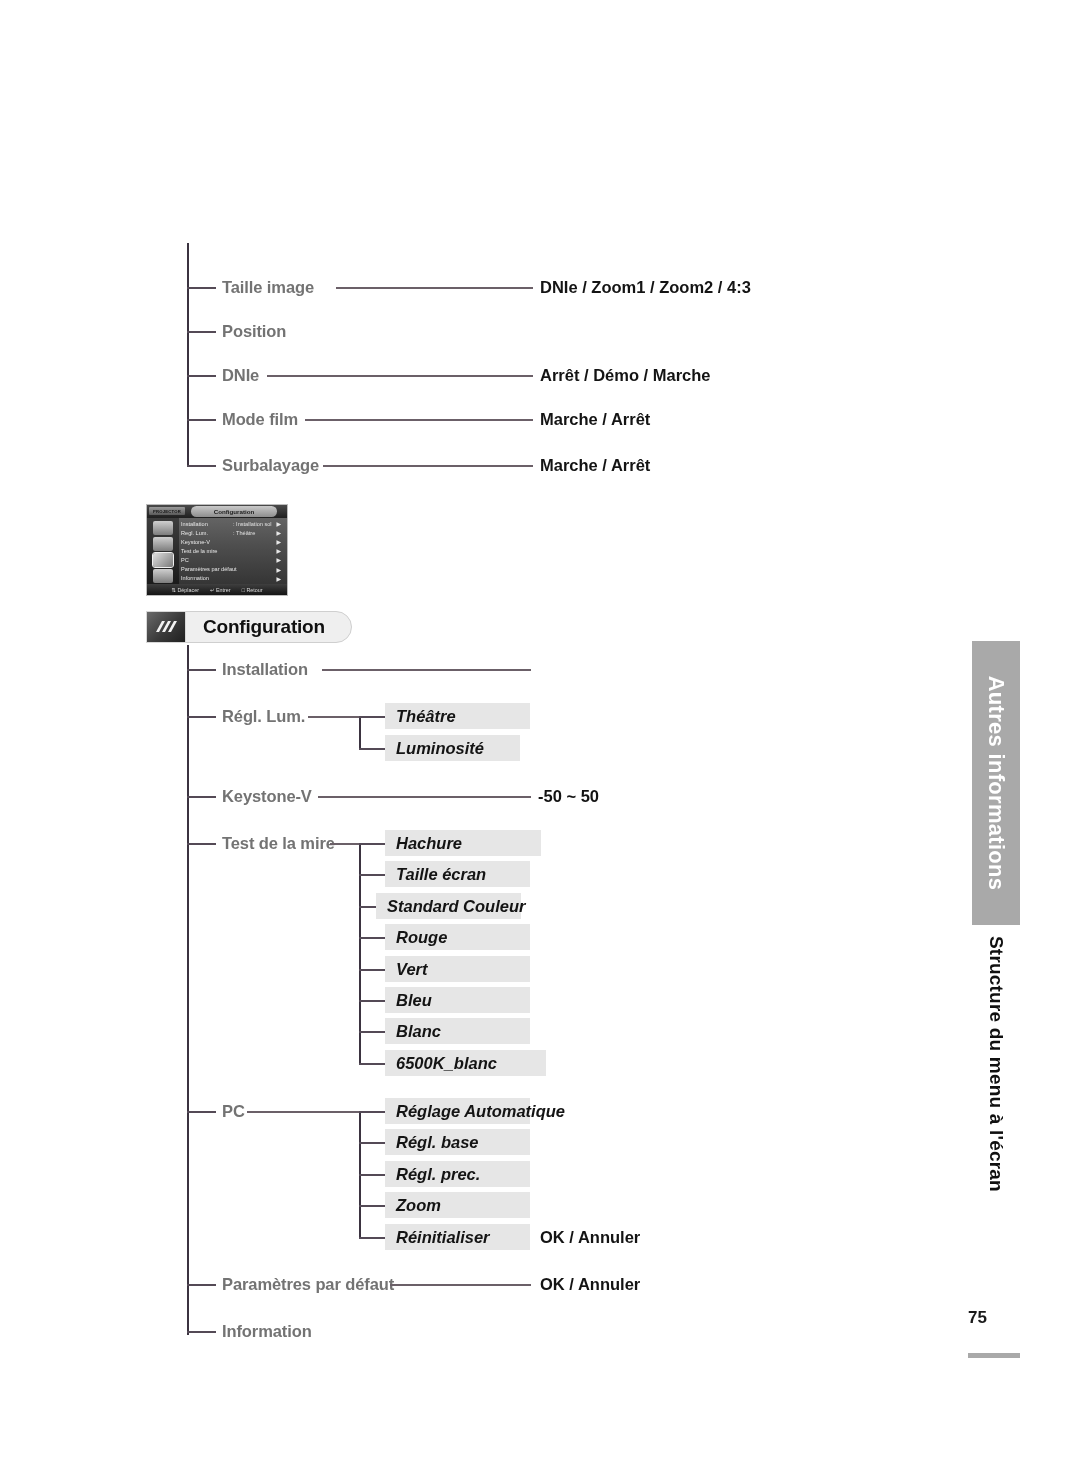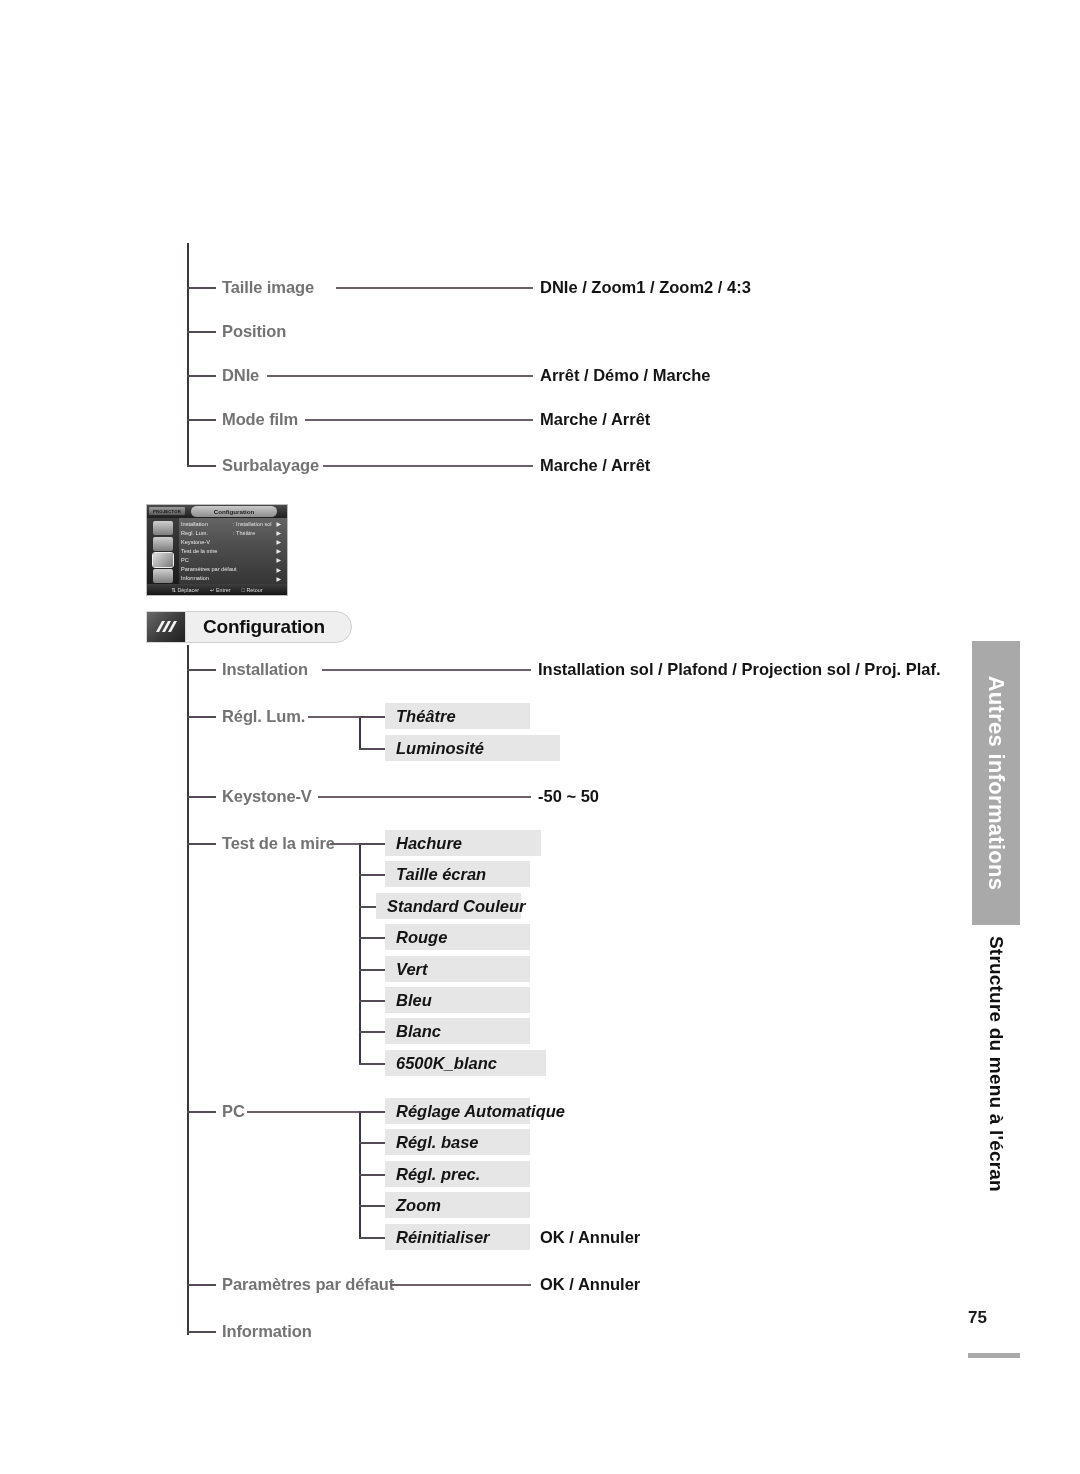--- a/index.html
+++ b/index.html
@@ -258,32 +258,31 @@
     <div class="sec-pill">
       <span>Configuration</span>
     </div>
   </div>
 
   <div class="vrail" style="left:187px;top:645px;height:690px;"></div>
 
   <div class="hconn" style="left:187px;top:669px;width:29px;"></div>
   <div class="node-label" style="left:222px;top:660px;">Installation</div>
   <div class="dash" style="left:322px;top:669px;width:209px;"></div>
-  <div class="val-label" style="left:538px;top:660px;">Installation sol / Plafond / Projection sol / Proj. Plaf.</div>
 
   <div class="hconn" style="left:187px;top:716px;width:29px;"></div>
   <div class="node-label" style="left:222px;top:707px;">Régl. Lum.</div>
   <div class="dash" style="left:308px;top:716px;width:52px;"></div>
   <div class="vrail" style="left:359px;top:716px;height:33px;"></div>
   <div class="hconn" style="left:359px;top:716px;width:27px;"></div>
   <div class="chip" style="left:385px;top:703px;width:145px;">
     <span>Théâtre</span>
   </div>
   <div class="hconn" style="left:359px;top:748px;width:27px;"></div>
-  <div class="chip" style="left:385px;top:735px;width:175px;text-align:right;">
+  <div class="chip" style="left:385px;top:735px;width:135px;text-align:right;">
     <span>Luminosité</span>
   </div>
 
   <div class="hconn" style="left:187px;top:796px;width:29px;"></div>
   <div class="node-label" style="left:222px;top:787px;">Keystone-V</div>
   <div class="dash" style="left:318px;top:796px;width:213px;"></div>
   <div class="val-label" style="left:538px;top:787px;">-50 ~ 50</div>
 
   <div class="hconn" style="left:187px;top:843px;width:29px;"></div>
   <div class="node-label" style="left:222px;top:834px;">Test de la mire</div>

